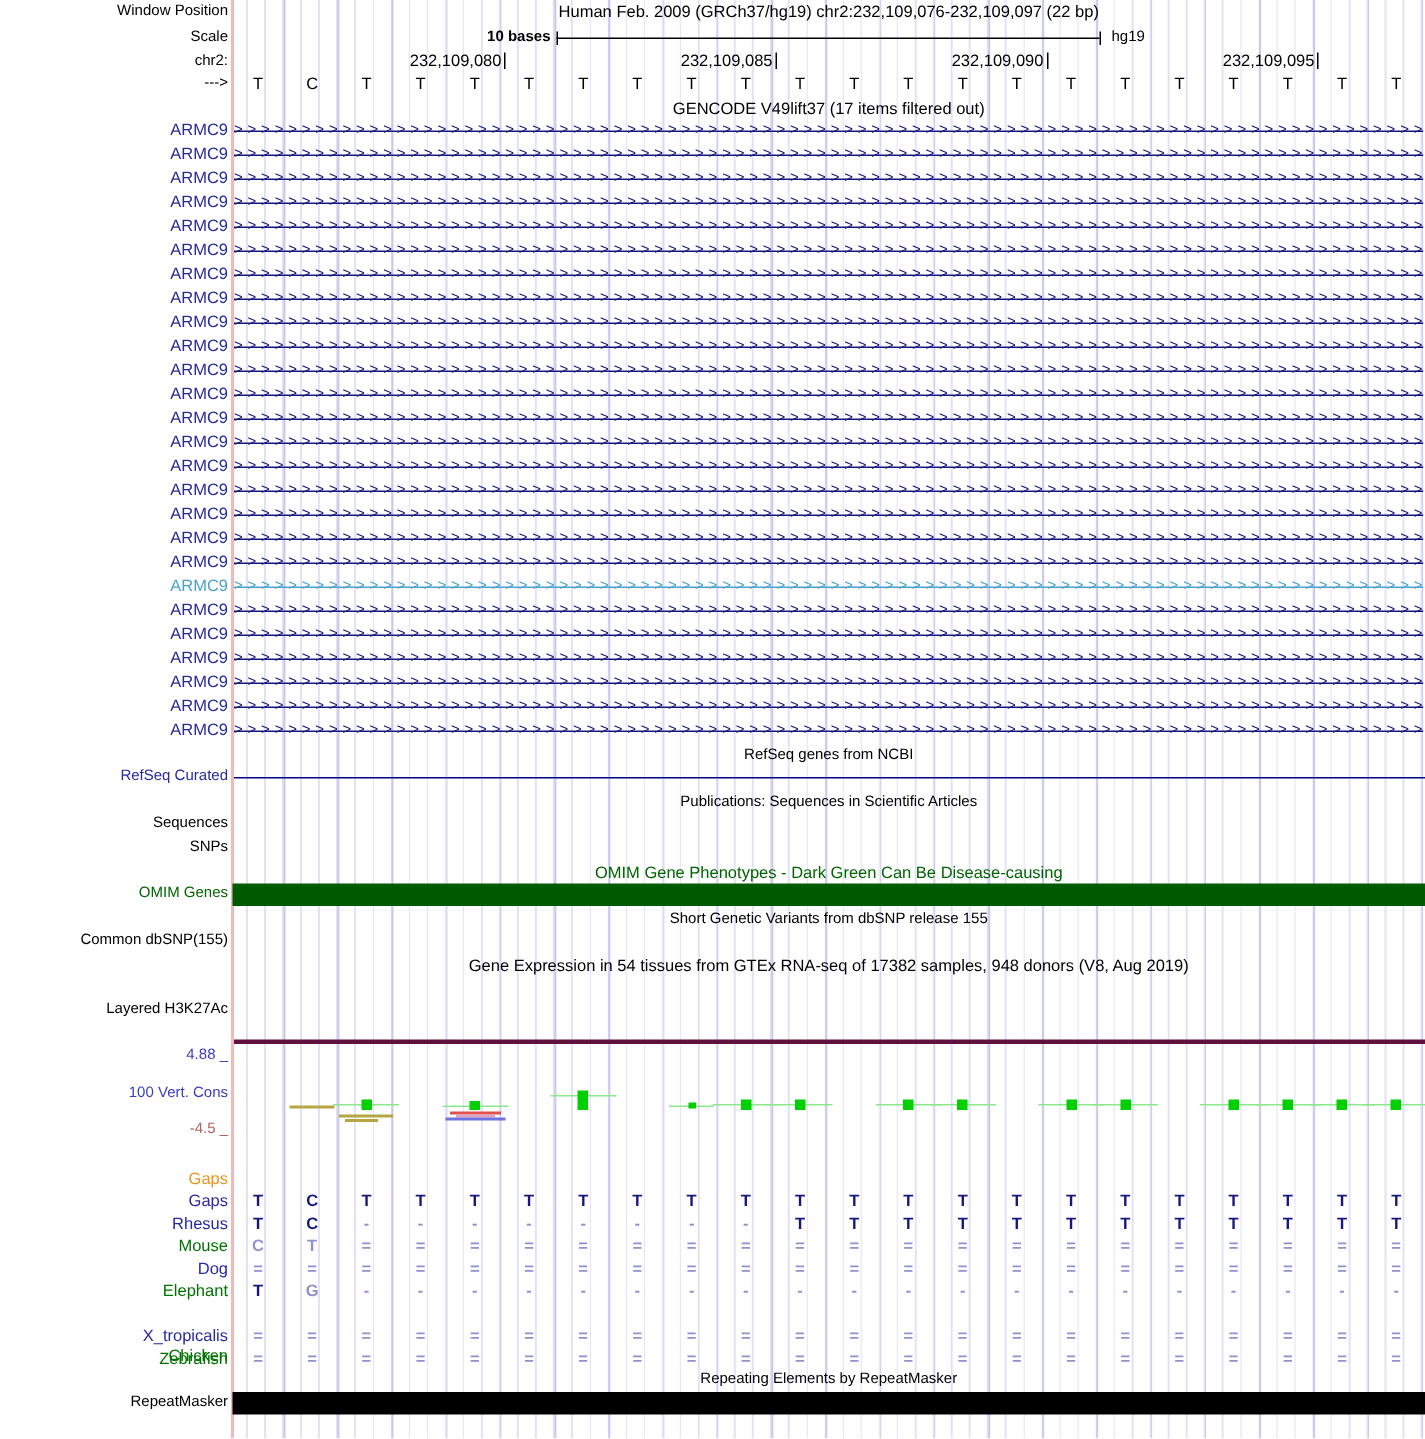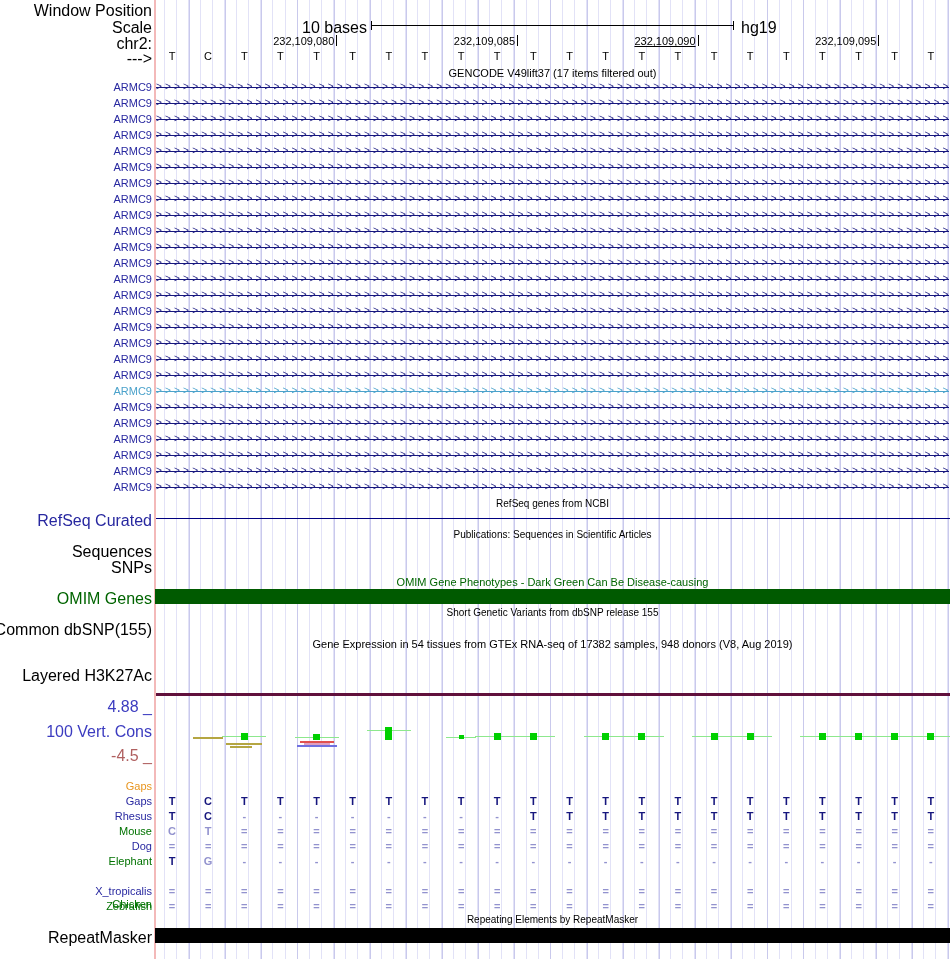--- a/index.html
+++ b/index.html
@@ -6,21 +6,21 @@
   #stage{position:relative;width:950px;height:959px;background:#fff;
          font-family:"Liberation Sans",sans-serif;overflow:hidden;}
   
   #grid{position:absolute;left:155px;top:0;width:795px;height:959px;z-index:0;
         background-image:
           repeating-linear-gradient(90deg,#c9c9ec 0 1px,transparent 1px 36.14px),
           repeating-linear-gradient(90deg,#e2e2f7 0 1px,transparent 1px 12.05px);
         background-position:34px 0,9px 0;}
   #leftsep{position:absolute;left:154px;top:0;width:2px;height:959px;background:#f3b9b9;z-index:1;}
   .abs{position:absolute;white-space:nowrap;z-index:2;}
-  .lab{font-size:16px;color:#000;text-align:right;}
+  .lab{font-size:10px;color:#000;text-align:right;}
   .rgt{right:798px;} 
   .ctr{left:155px;width:795px;text-align:center;font-size:11px;color:#000;}
   .navy{color:#2828a0;}
   .dgreen{color:#006400;}
   .blue{color:#3c3cc0;}
   .maroontxt{color:#b06060;}
   .generow{position:absolute;left:156px;width:793px;height:13px;overflow:hidden;
            font-size:10px;line-height:12px;letter-spacing:3.2px;color:#16167e;z-index:2;}
   .generow::before{content:"";position:absolute;left:0;top:6px;width:100%;height:1px;background:currentColor;}
   .genelab{position:absolute;right:798px;font-size:11px;color:#2828a0;text-align:right;z-index:2;}
@@ -38,34 +38,35 @@
 
 <div id="stage">
   <div id="grid"></div>
   <div id="leftsep"></div>
 
   <div class="abs lab rgt" style="top:2px;">Window Position</div>
   <div class="abs lab rgt" style="top:19px;">Scale</div>
   <div class="abs lab rgt" style="top:35px;">chr2:</div>
   <div class="abs lab rgt" style="top:50px;">---&gt;</div>
 
-
-  <div class="abs lab" style="top:19px;right:583px;">10 bases</div>
+  <div class="abs ctr" style="top:2px;">Human Feb. 2009 (GRCh37/hg19)   chr2:232,109,076-232,109,097 (22 bp)</div>
+
+  <div class="abs lab" style="top:19px;right:583px;font-weight:bold;">10 bases</div>
   <div class="hline" style="left:371px;top:25px;width:362px;height:1px;background:#000;"></div>
   <div class="hline" style="left:371px;top:21px;width:1px;height:9px;background:#000;"></div>
   <div class="hline" style="left:733px;top:21px;width:1px;height:9px;background:#000;"></div>
   <div class="abs lab" style="left:741px;top:19px;text-align:left;">hg19</div>
 
   <div id="rulerTicks">
       <div class="tick" style="left:336.3px;top:35px;height:11px;"></div>
       <div class="ticklab" style="right:615.7px;top:35px;">232,109,080</div>
       <div class="tick" style="left:517.0px;top:35px;height:11px;"></div>
       <div class="ticklab" style="right:435.0px;top:35px;">232,109,085</div>
       <div class="tick" style="left:697.6px;top:35px;height:11px;"></div>
-      <div class="ticklab" style="right:254.4px;top:35px;text-decoration:underline;">232,109,090</div>
+      <div class="ticklab" style="right:254.4px;top:35px;">232,109,090</div>
       <div class="tick" style="left:878.3px;top:35px;height:11px;"></div>
       <div class="ticklab" style="right:73.7px;top:35px;">232,109,095</div>
     </div>
   <div id="seqRow">
       <div class="seqbase" style="left:154.0px;top:50px;">T</div>
       <div class="seqbase" style="left:190.1px;top:50px;">C</div>
       <div class="seqbase" style="left:226.3px;top:50px;">T</div>
       <div class="seqbase" style="left:262.4px;top:50px;">T</div>
       <div class="seqbase" style="left:298.5px;top:50px;">T</div>
       <div class="seqbase" style="left:334.7px;top:50px;">T</div>

